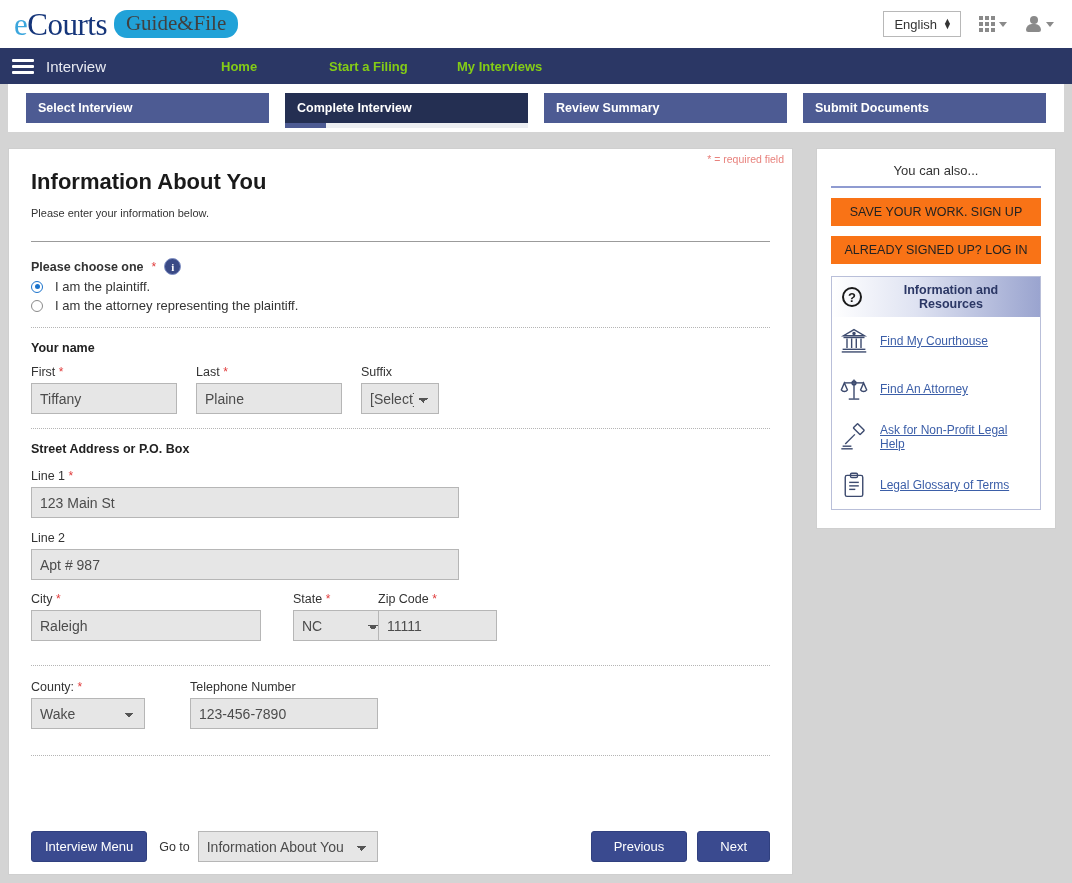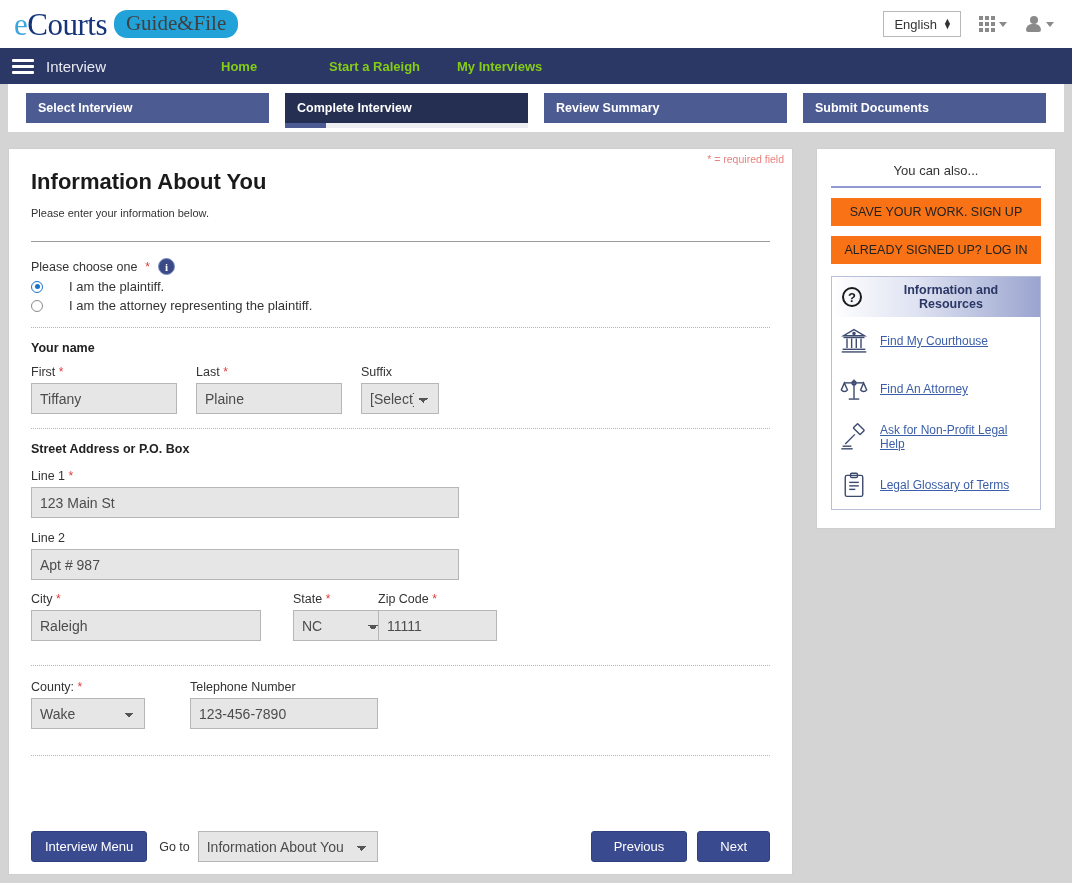--- a/index.html
+++ b/index.html
@@ -119,21 +119,21 @@
     font-size:22px; font-weight:bold; margin:4px 0 0 0; color:#1a1a1a;
   }
   .subtitle { font-size:11px; margin:12px 0 0 0; color:#333; }
   .rule { border:0; border-top:1px solid #9b9b9b; margin:22px 0 0 0; }
   .dotted { border:0; border-top:1px dotted #b5b5b5; margin:14px 0 0 0; }
 
   .field-label { font-size:12.5px; color:#333; margin-bottom:4px; display:block; }
   .req-star { color:#e03b3b; font-size:12px; }
   .group-title { font-size:12.5px; font-weight:bold; color:#222; }
 
-  .radio-row { display:flex; align-items:center; gap:26px; margin-top:4px; }
+  .radio-row { display:flex; align-items:center; gap:12px; margin-top:4px; }
   .radio {
     width:12px; height:12px; border-radius:50%;
     border:1px solid #8a8a8a; background:#fff;
     display:inline-block; position:relative; flex:none;
   }
   .radio.checked { border-color:#1b73cc; }
   .radio.checked::after {
     content:""; position:absolute; inset:2.5px;
     border-radius:50%; background:#1b73cc;
   }
@@ -286,21 +286,21 @@
 
 <div class="navbar">
   <div class="hamburger">
       <span></span>
       <span></span>
       <span></span>
     </div>
   <div class="nav-title">Interview</div>
   <div class="nav-links">
     <a class="nav-link">Home</a>
-    <a class="nav-link">Start a Raleigh</a>
+    <a class="nav-link">Start a Filing</a>
     <a class="nav-link">My Interviews</a>
   </div>
 </div>
 
 <div class="steps-wrap">
   <div class="step">
     <span>Select Interview</span>
 
   </div>
   <div class="step active">
@@ -324,21 +324,21 @@
   <div class="main-panel">
     <div class="req-note">* = required field</div>
 
     <div class="panel-inner">
       <h1 class="page-title">Information About You</h1>
       <p class="subtitle">Please enter your information below.</p>
       <hr class="rule">
 
       <div style="margin-top:16px;">
         <div style="display:flex;align-items:center;gap:8px;">
-          <span class="field-label" style="margin:0;">Please choose one</span>
+          <span class="field-label" style="margin:0;font-weight:bold;">Please choose one</span>
           <span class="req-star">*</span>
           <span class="info-icon">i</span>
         </div>
         <div class="radio-row">
           <span class="radio checked"></span>
           <span class="radio-label">I am the plaintiff.</span>
         </div>
         <div class="radio-row">
           <span class="radio"></span>
           <span class="radio-label">I am the attorney representing the plaintiff.</span>

